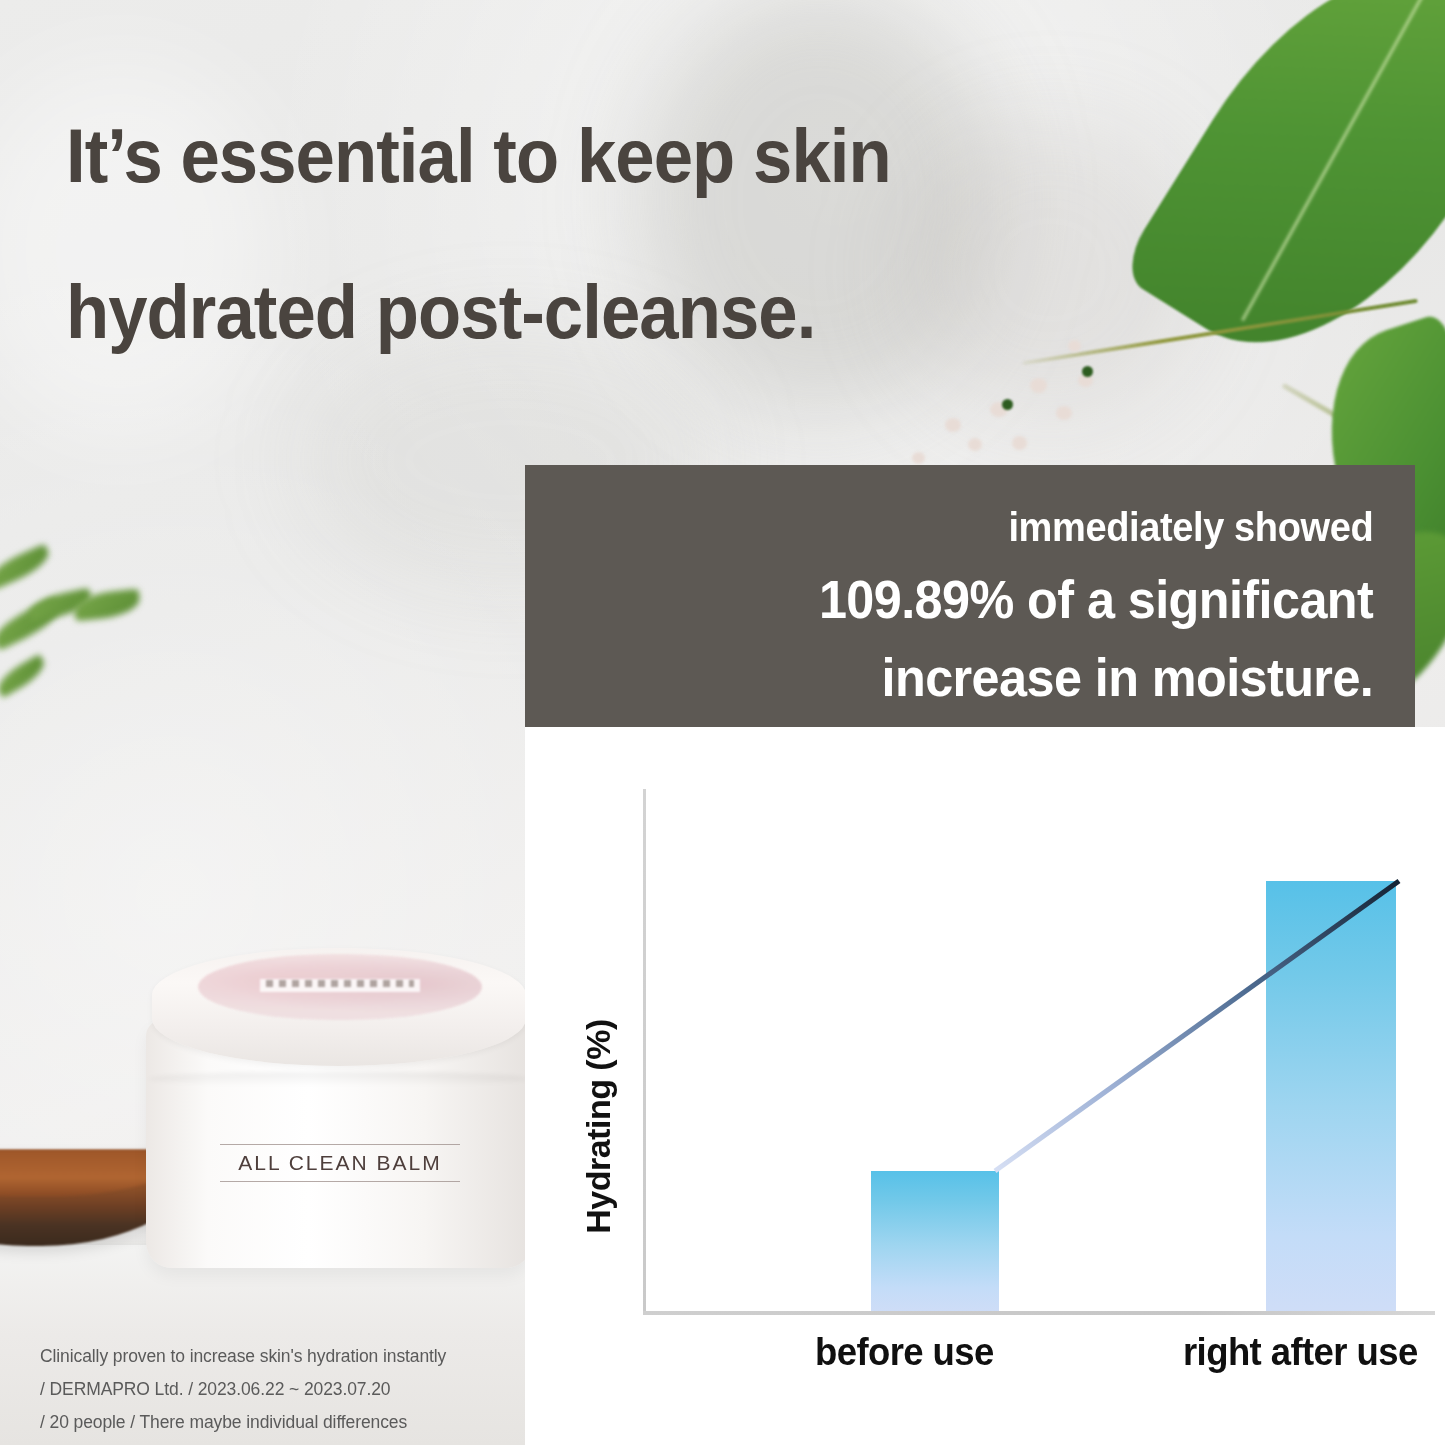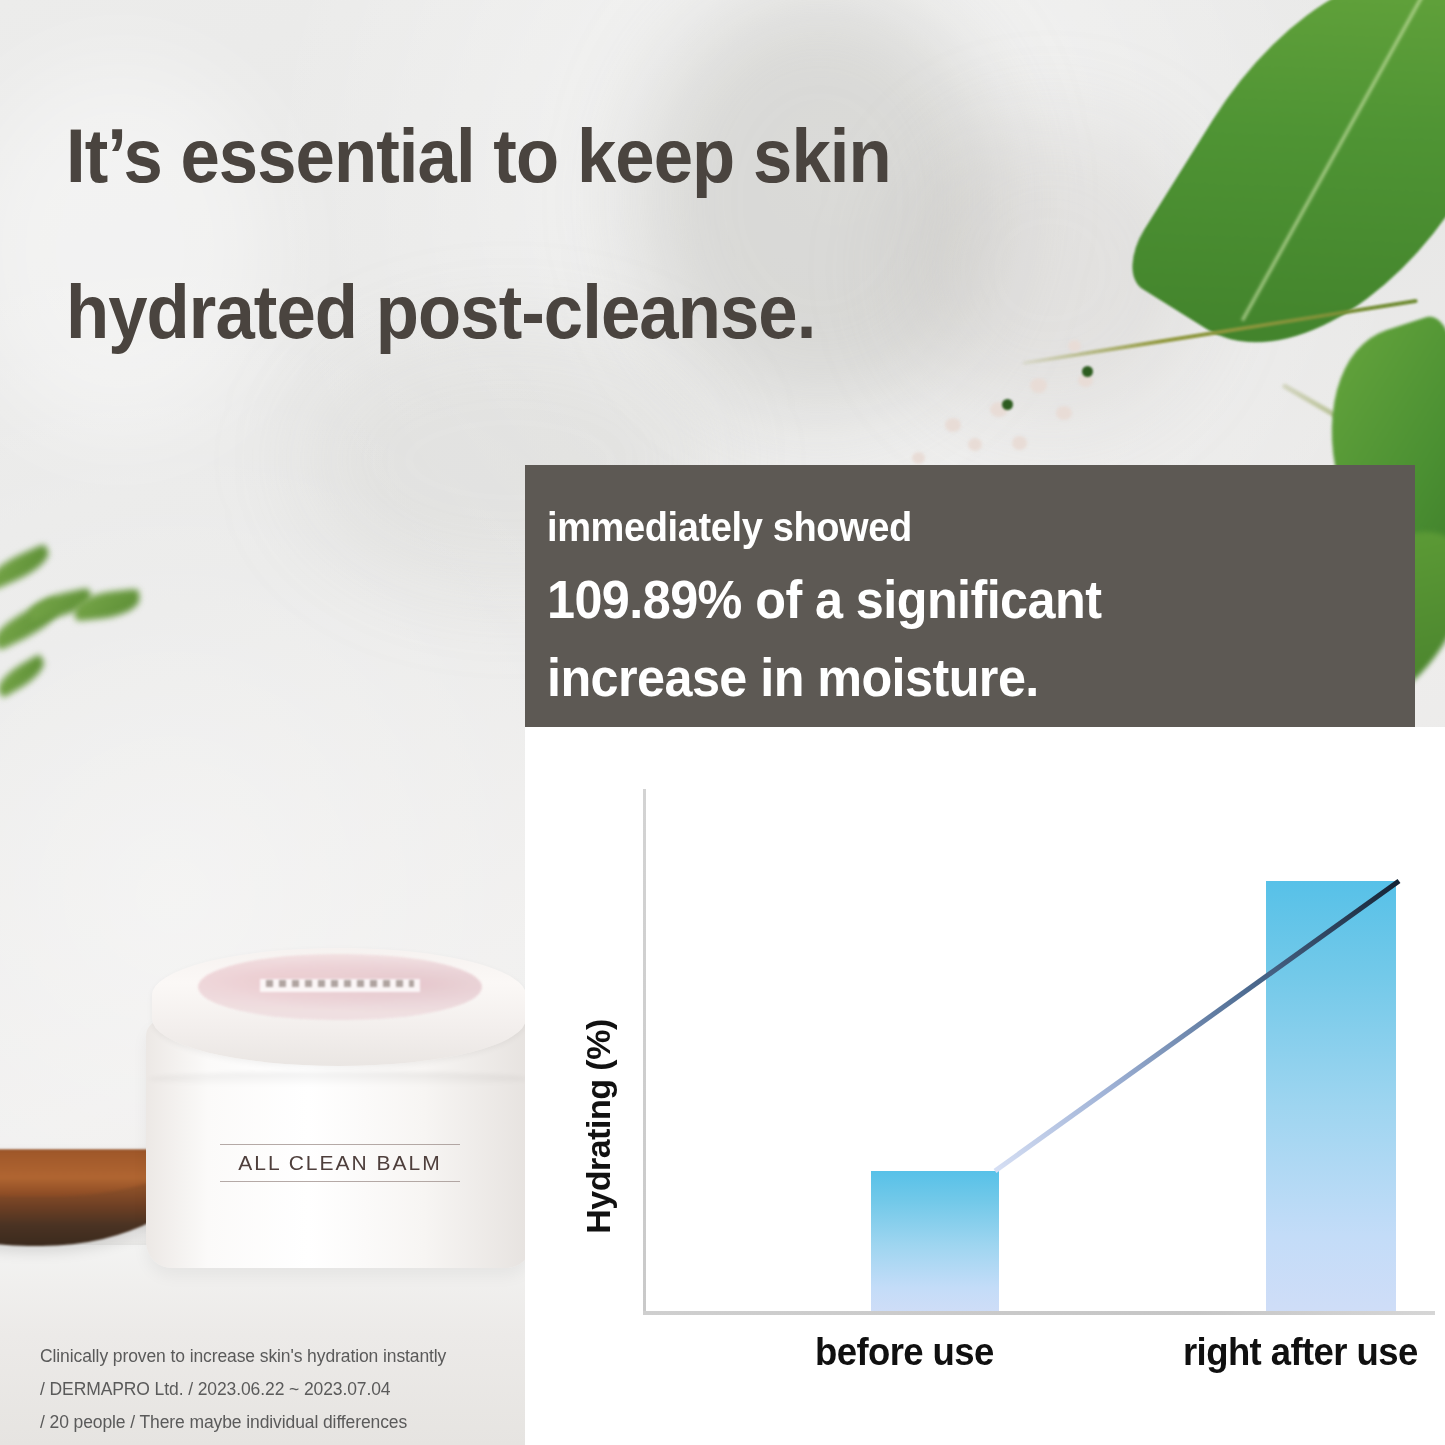--- a/index.html
+++ b/index.html
@@ -153,21 +153,21 @@
     transform:scaleX(.93);
     transform-origin:left top;
     white-space:pre-line;
   }
 
   
   .callout{
     position:absolute;left:525px;top:465px;width:890px;height:262px;
     background:#5d5954;
   }
-  .callout-inner{padding:40px 0 0 22px;}
+  .callout-inner{padding:40px 0 0 55px;text-align:right;}
   .callout-small{
     color:#ffffff;font-weight:bold;font-size:40px;line-height:44px;
     letter-spacing:-.4px;transform:scaleX(.95);transform-origin:left top;
   }
   .callout-big{
     color:#ffffff;font-weight:bold;font-size:53px;line-height:78px;
     letter-spacing:-.6px;margin-top:12px;
     transform:scaleX(.95);transform-origin:left top;white-space:pre-line;
   }
   .callout-arrow{
@@ -322,16 +322,16 @@
 
     <div class="axis-x"></div>
 
     <div class="xlabels">
       <div class="xlabel x1">before use</div>
       <div class="xlabel x2">right after use</div>
     </div>
   </div>
 
   <div class="caption">Clinically proven to increase skin's hydration instantly
-/ DERMAPRO Ltd. / 2023.06.22 ~ 2023.07.04
+/ DERMAPRO Ltd. / 2023.06.22 ~ 2023.07.20
 / 20 people / There maybe individual differences</div>
 
 </div>
 
 </body></html>

